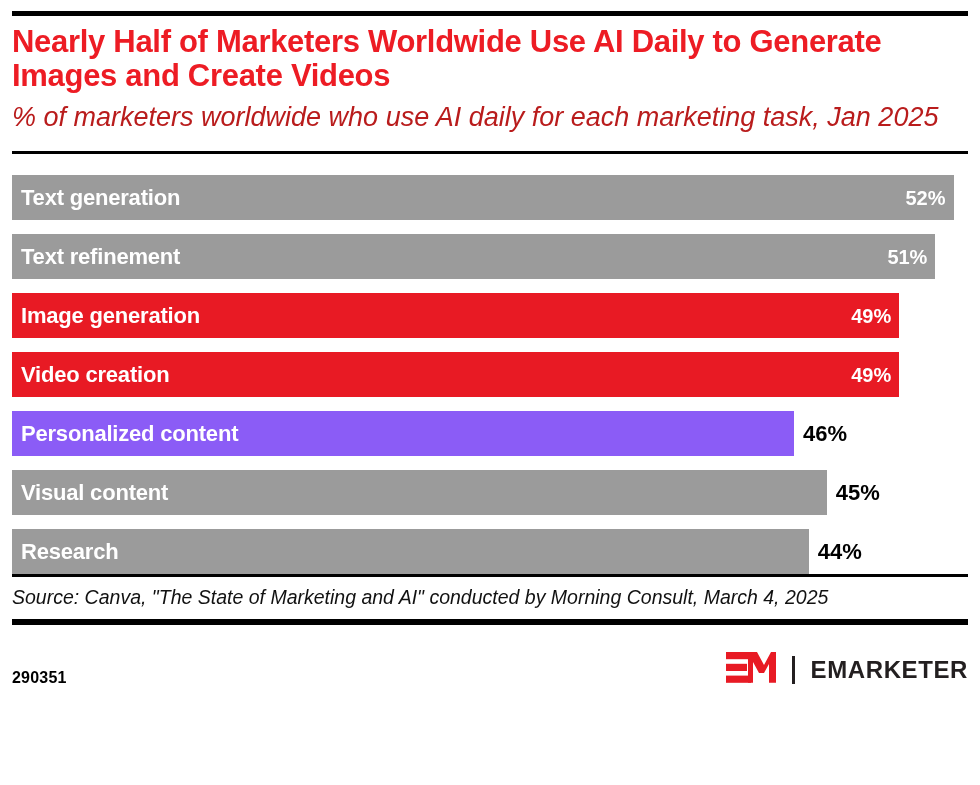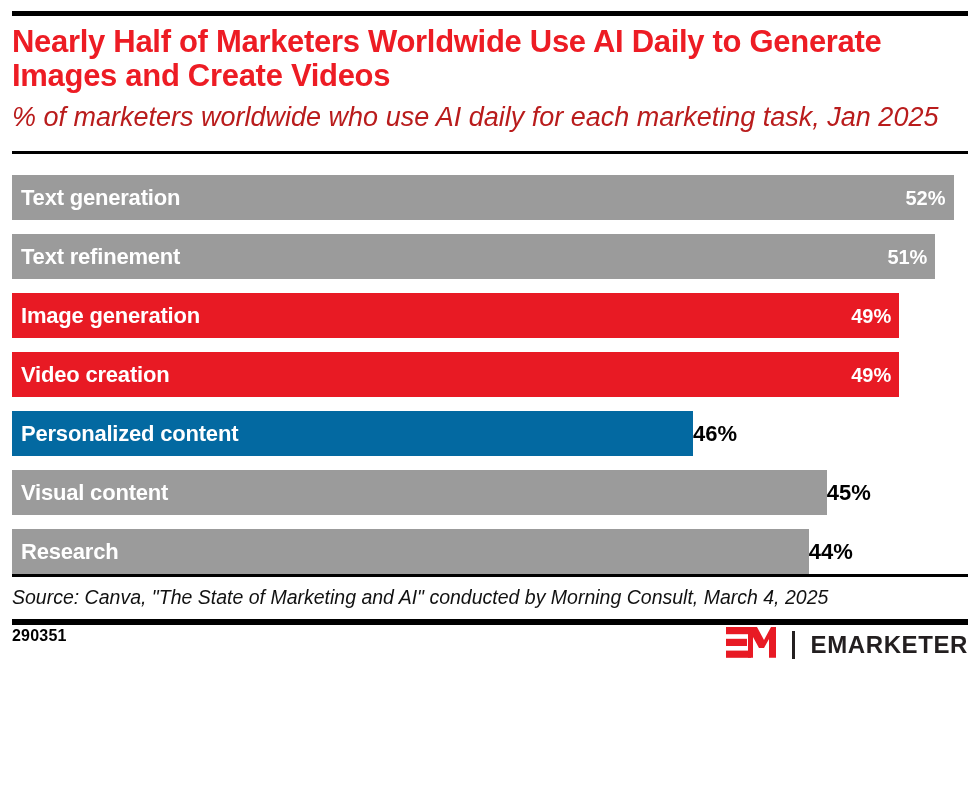--- a/index.html
+++ b/index.html
@@ -103,36 +103,37 @@
     margin-left: 18px;
   }
   .bar-value-out {
     color: #000000;
     font-size: 22px;
     font-weight: bold;
     line-height: 1;
     white-space: nowrap;
     display: flex;
     align-items: center;
+    padding-left: 9px;
   }
 
   
   .source {
     font-size: 19.5px;
     line-height: 25px;
     font-style: italic;
     color: #111111;
     padding: 8px 0 9px 0;
     max-width: 940px;
   }
   .footer-strip {
     display: flex;
-    align-items: flex-start;
+    align-items: flex-end;
     justify-content: space-between;
-    padding-top: 2px;
+    padding-top: 27px;
   }
   .chart-id {
     font-size: 16px;
     font-weight: bold;
     color: #000000;
     letter-spacing: 0.2px;
   }
   .brand {
     display: flex;
     align-items: center;
@@ -185,21 +186,21 @@
           <span class="bar-value-in">49%</span>
         </div>
       </div>
       <div class="bar-row">
         <div class="bar-fill red" style="width: 887.197px; background: rgb(232, 26, 36);">
           <span class="bar-label">Video creation</span>
           <span class="bar-value-in">49%</span>
         </div>
       </div>
       <div class="bar-row">
-        <div class="bar-fill gray" style="width: 681px; background: #0369a1;">
+        <div class="bar-fill gray" style="width: 782px; background: #8b5cf6;">
           <span class="bar-label">Personalized content</span>
         </div>
         <span class="bar-value-out">46%</span>
       </div>
       <div class="bar-row">
         <div class="bar-fill gray" style="width: 814.773px; background: rgb(155, 155, 155);">
           <span class="bar-label">Visual content</span>
         </div>
         <span class="bar-value-out">45%</span>
       </div>

